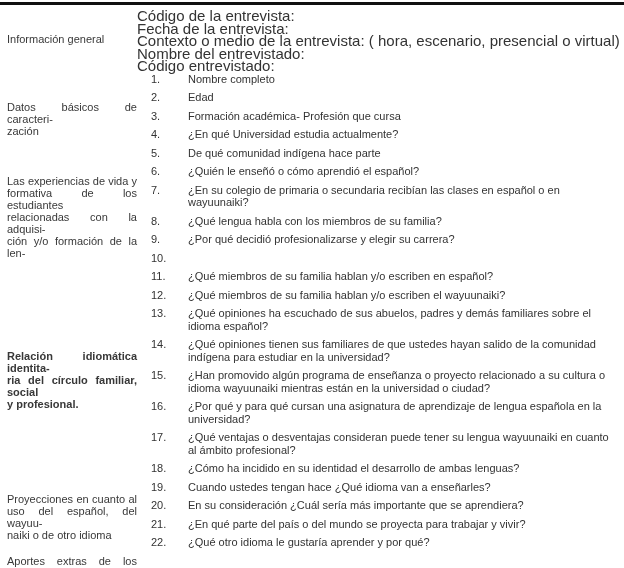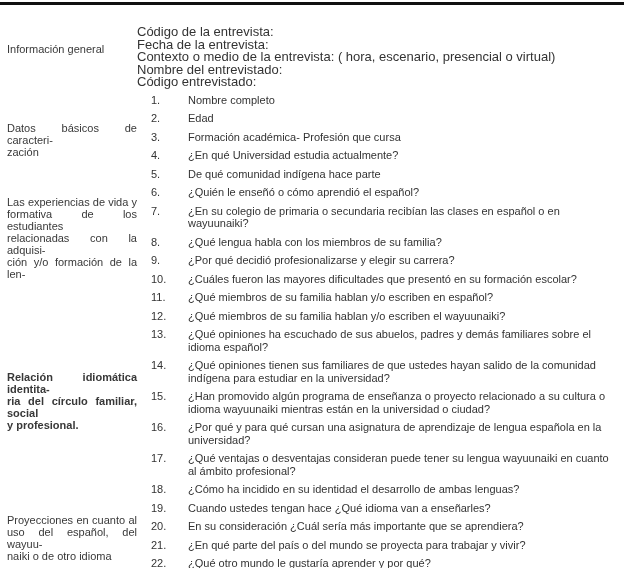--- a/index.html
+++ b/index.html
@@ -20,21 +20,21 @@
     flex: 0 0 130px;
     width: 130px;
     margin-left: 7px;
     font-size: 11px;
     line-height: 12px;
     color: #383838;
   }
   .label-line { text-align: justify; text-align-last: justify; }
   .label-line.last { text-align-last: left; }
   .content-cell { flex: 1 1 auto; min-width: 0; }
-  .hdr-block { padding-top: 21px; margin-bottom: 5px; font-size: 13px; line-height: 12.5px; }
+  .hdr-block { padding-top: 5px; font-size: 15px; line-height: 12.5px; }
   .hdr-line { white-space: nowrap; }
   .q-item { display: flex; margin-bottom: 6px; font-size: 11px; line-height: 12.5px; }
   .q-num { flex: 0 0 37px; width: 37px; margin-left: 14px; }
   .q-text { width: 422px; max-width: 422px; }
 </style>
 </head>
 <body>
 
 <div class="doc">
   <div class="rule top"></div>
@@ -100,21 +100,20 @@
           <div class="q-item">
             <div class="q-num">8.</div>
             <div class="q-text">¿Qué lengua habla con los miembros de su familia?</div>
           </div>
           <div class="q-item">
             <div class="q-num">9.</div>
             <div class="q-text">¿Por qué decidió profesionalizarse y elegir su carrera?</div>
           </div>
           <div class="q-item">
             <div class="q-num">10.</div>
-            <div class="q-text">¿Cuáles fueron las mayores dificultades que presentó en su formación escolar?</div>
           </div>
           <div class="q-item">
             <div class="q-num">11.</div>
             <div class="q-text">¿Qué miembros de su familia hablan y/o escriben en español?</div>
           </div>
           <div class="q-item">
             <div class="q-num">12.</div>
             <div class="q-text">¿Qué miembros de su familia hablan y/o escriben el wayuunaiki?</div>
           </div>
           <div class="q-item">
@@ -166,21 +165,21 @@
           <div class="q-item">
             <div class="q-num">20.</div>
             <div class="q-text">En su consideración ¿Cuál sería más importante que se aprendiera?</div>
           </div>
           <div class="q-item">
             <div class="q-num">21.</div>
             <div class="q-text">¿En qué parte del país o del mundo se proyecta para trabajar y vivir?</div>
           </div>
           <div class="q-item">
             <div class="q-num">22.</div>
-            <div class="q-text">¿Qué otro mundo le gustaría aprender y por qué?</div>
+            <div class="q-text">¿Qué otro idioma le gustaría aprender y por qué?</div>
           </div>
         </div>
       </div>
       <div class="row center">
         <div class="label-cell">
           <div class="label-line">Aportes extras de los entre-</div>
         </div>
       </div>
     </div>
 

